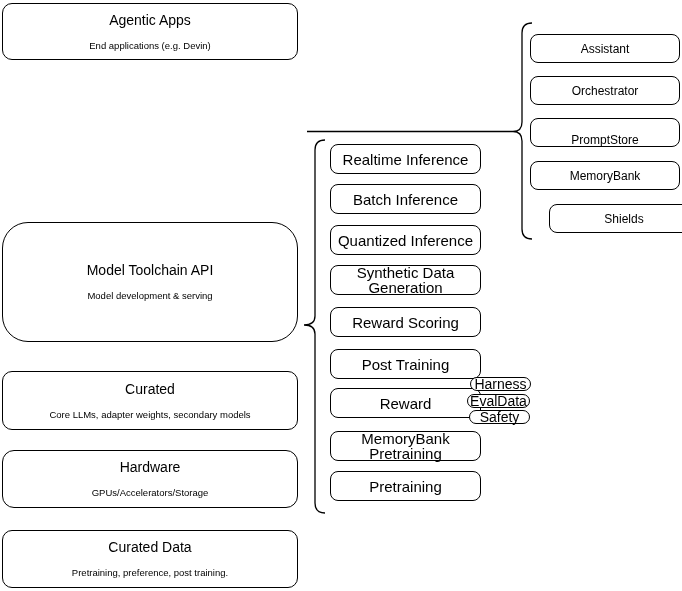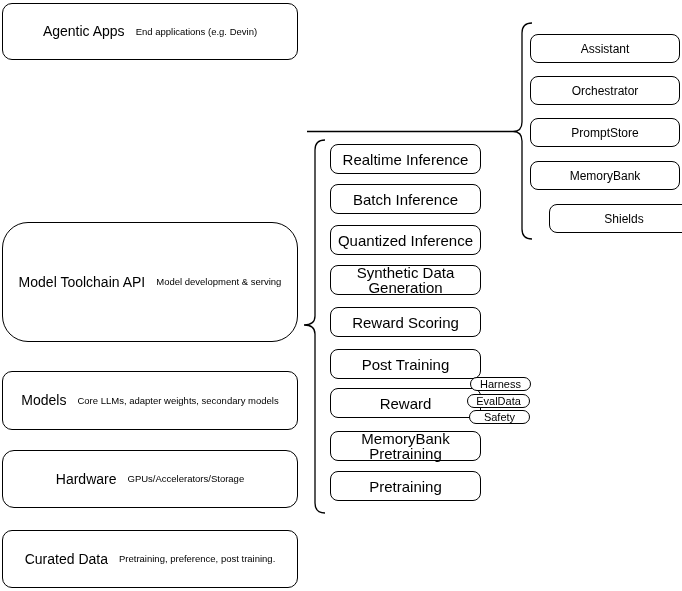--- a/index.html
+++ b/index.html
@@ -21,21 +21,21 @@
     left: 0;
     top: 0;
     pointer-events: none;
   }
   .box {
     position: absolute;
     box-sizing: border-box;
     border: 1.3px solid #000000;
     background: #ffffff;
     display: flex;
-    flex-direction: row;
+    flex-direction: column;
     align-items: center;
     justify-content: center;
     text-align: center;
     gap: 11px;
   }
   .left-small { border-radius: 10px; width: 296px; left: 2px; }
   .left-big   { border-radius: 26px; width: 296px; left: 2px; }
   .title { font-size: 14px; line-height: 1.2; white-space: nowrap; }
   .subtitle { font-size: 9.5px; line-height: 1.2; white-space: nowrap; }
   .mid-box {
@@ -50,21 +50,21 @@
     border-radius: 8px;
     left: 530px;
     width: 150px;
     height: 29px;
     font-size: 12px;
     line-height: 1;
   }
   .pill {
     border-radius: 7px;
     height: 14px;
-    font-size: 11px;
+    font-size: 14px;
     line-height: 1;
     z-index: 5;
   }
 </style>
 </head>
 <body>
 
 <div class="canvas">
 
   <svg class="overlay" width="682" height="591" viewBox="0 0 682 591">
@@ -78,21 +78,21 @@
     <div class="subtitle">End applications (e.g. Devin)</div>
   </div>
 
 
   <div class="box left-big" style="top:222px; height:120px;">
     <div class="title">Model Toolchain API</div>
     <div class="subtitle">Model development &amp; serving</div>
   </div>
 
   <div class="box left-small" style="top:371px; height:59px;">
-    <div class="title">Models</div>
+    <div class="title">Curated</div>
     <div class="subtitle">Core LLMs, adapter weights, secondary models</div>
   </div>
 
   <div class="box left-small" style="top:450px; height:58px;border-radius:12px;">
     <div class="title">Hardware</div>
     <div class="subtitle">GPUs/Accelerators/Storage</div>
   </div>
 
   <div class="box left-small" style="top:530px; height:58px;">
     <div class="title">Curated Data</div>
@@ -136,21 +136,21 @@
   <div class="box pill" style="left:469px; top:410px; width:61px;">
     <span>Safety</span>
   </div>
 
   <div class="box right-box" style="top:34px;">
     <span>Assistant</span>
   </div>
   <div class="box right-box" style="top:76px;">
     <span>Orchestrator</span>
   </div>
-  <div class="box right-box" style="top:118px;">
+  <div class="box right-box" style="top:118px;justify-content:flex-end;">
     <span>PromptStore</span>
   </div>
   <div class="box right-box" style="top:161px;">
     <span>MemoryBank</span>
   </div>
   <div class="box right-box" style="top:204px;margin-left:19px;">
     <span>Shields</span>
   </div>
 
 </div>

